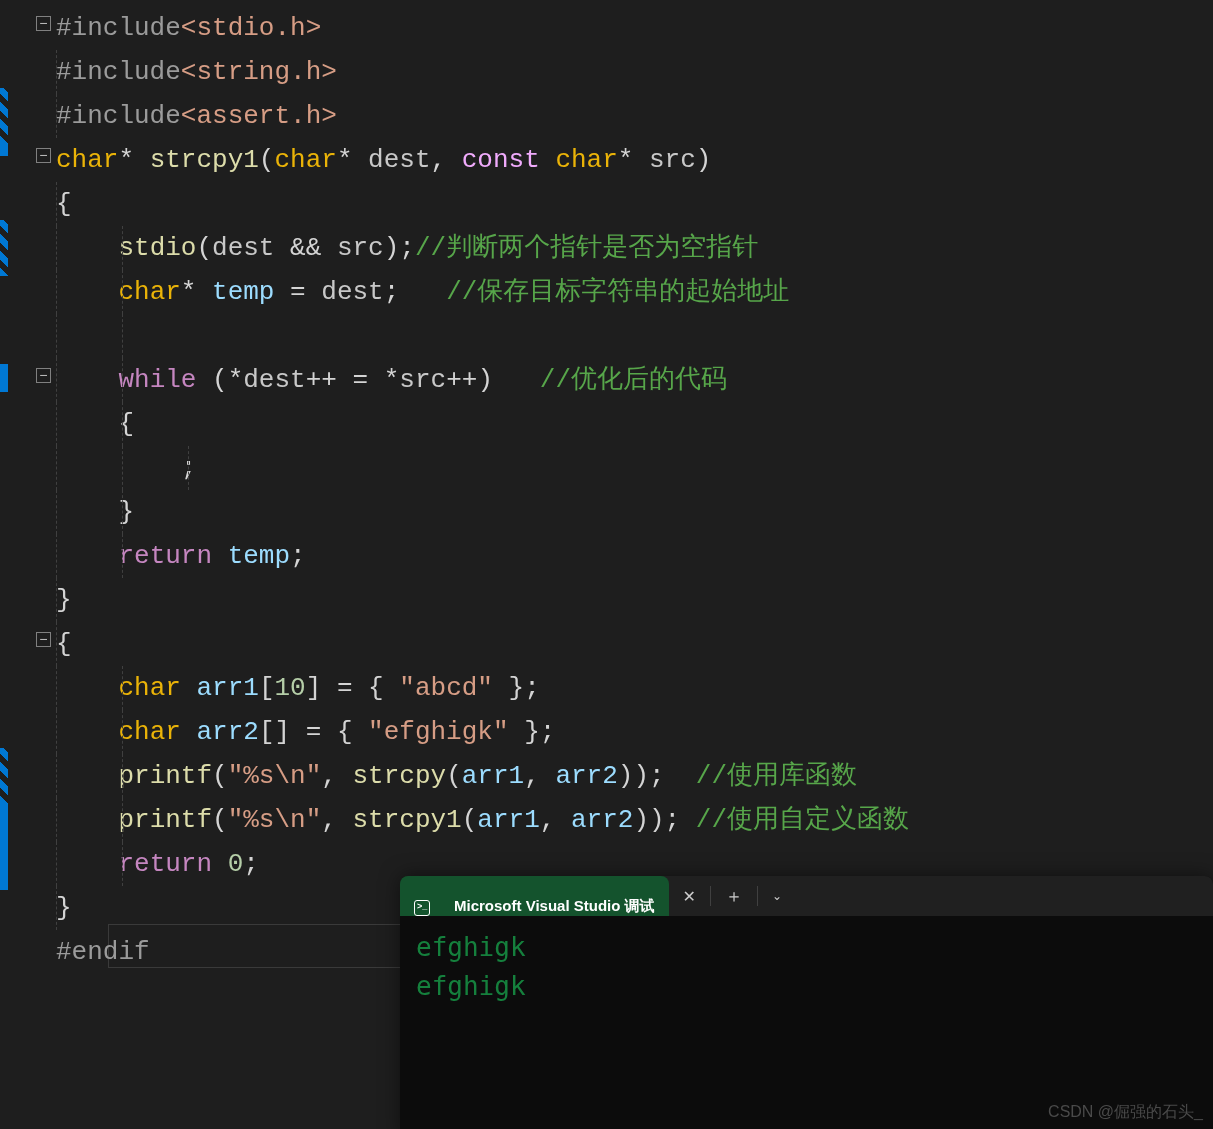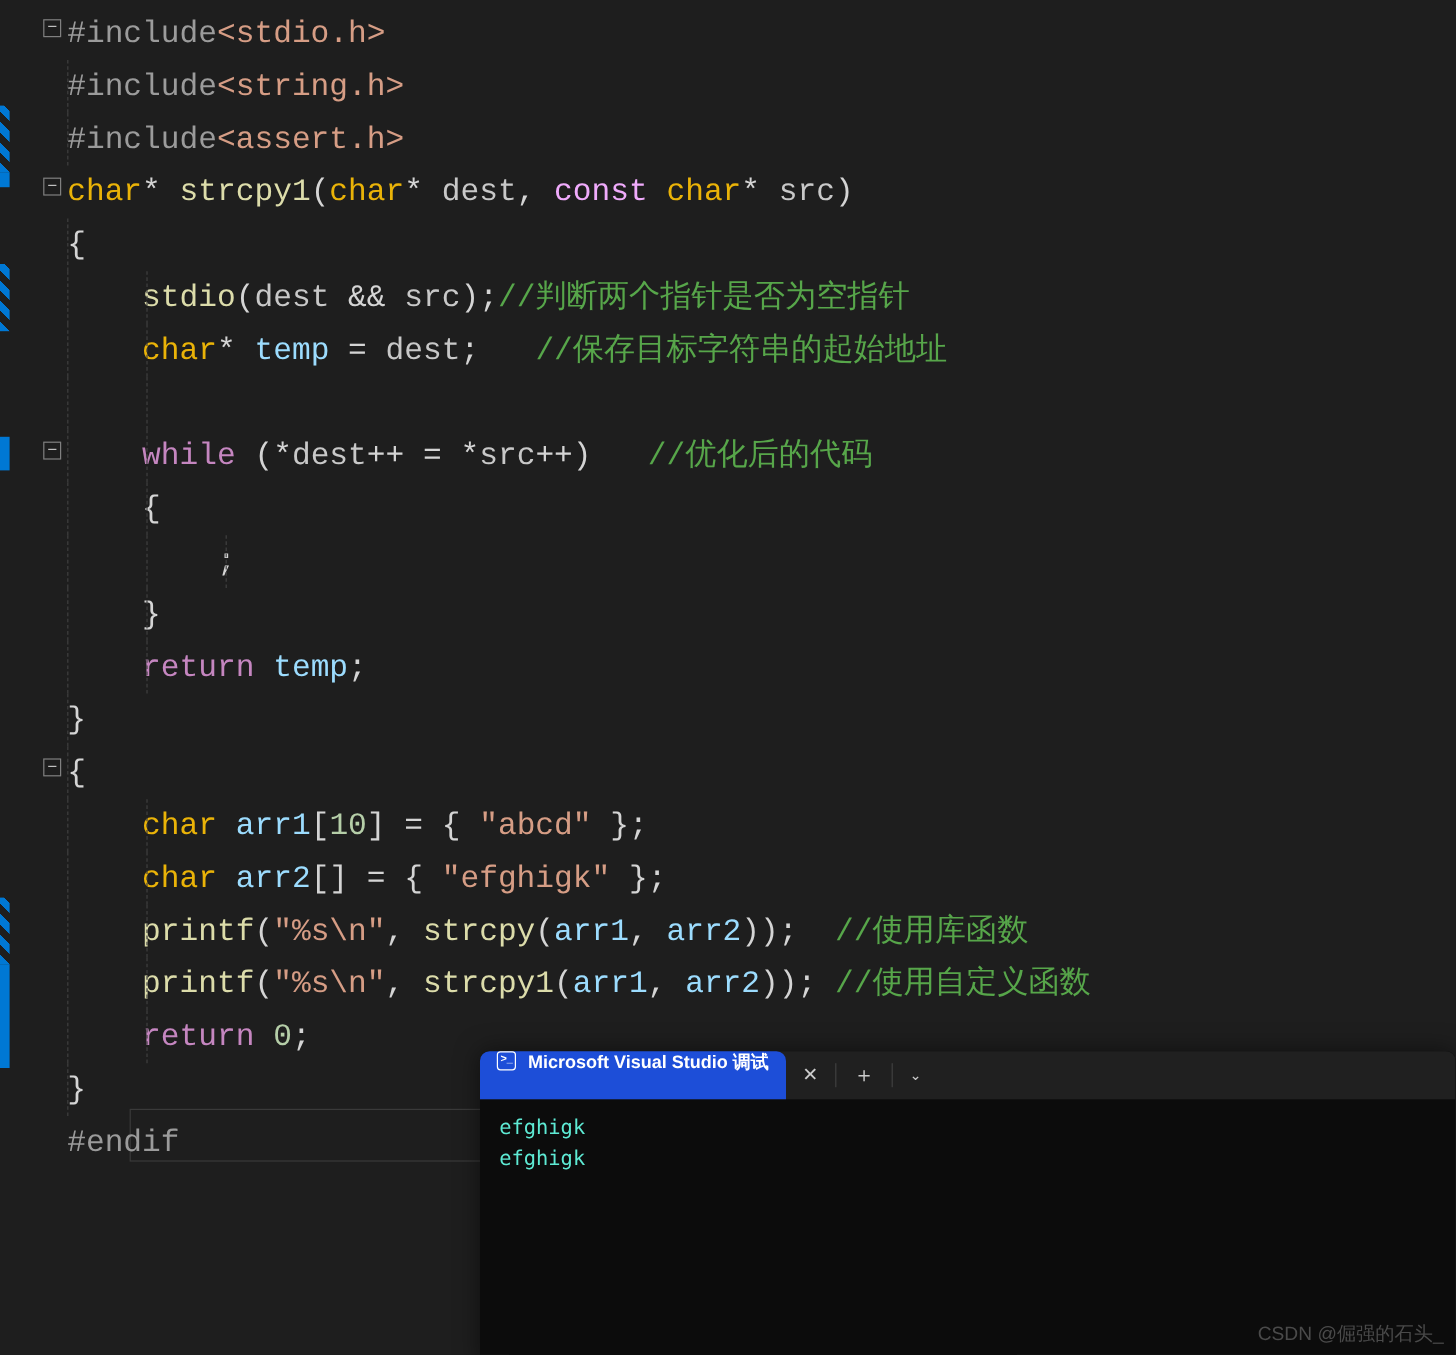--- a/index.html
+++ b/index.html
@@ -107,25 +107,25 @@
 .term-tabs {
   display: flex;
   align-items: center;
   height: 40px;
   background: #202020;
   border-top-left-radius: 8px;
   border-top-right-radius: 8px;
 }
 .term-tab {
   display: flex;
-  align-items: flex-start;
-  gap: 10px;
+  align-items: flex-end;
+  gap: 24px;
   padding: 0 14px;
   height: 100%;
-  background: #1d4ed8;
+  background: #14532d;
   border-top-left-radius: 8px;
   border-top-right-radius: 8px;
   color: #ffffff;
   font-family: "Segoe UI", sans-serif;
   font-size: 15px;
   font-weight: 600;
 }
 .term-icon {
   width: 16px;
   height: 16px;
@@ -154,22 +154,22 @@
 .term-close { font-size: 16px; }
 .term-drop { font-size: 12px; }
 .term-sep {
   width: 1px;
   height: 20px;
   background: #404040;
 }
 .term-body {
   padding: 12px 16px;
   font-family: Consolas, monospace;
-  font-size: 17px;
-  color: #5eead4;
+  font-size: 26px;
+  color: #15803d;
   line-height: 1.5;
 }
 
 .watermark {
   position: absolute;
   right: 10px;
   bottom: 6px;
   font-family: "Segoe UI", sans-serif;
   font-size: 16px;
   color: #4a4a4a;

